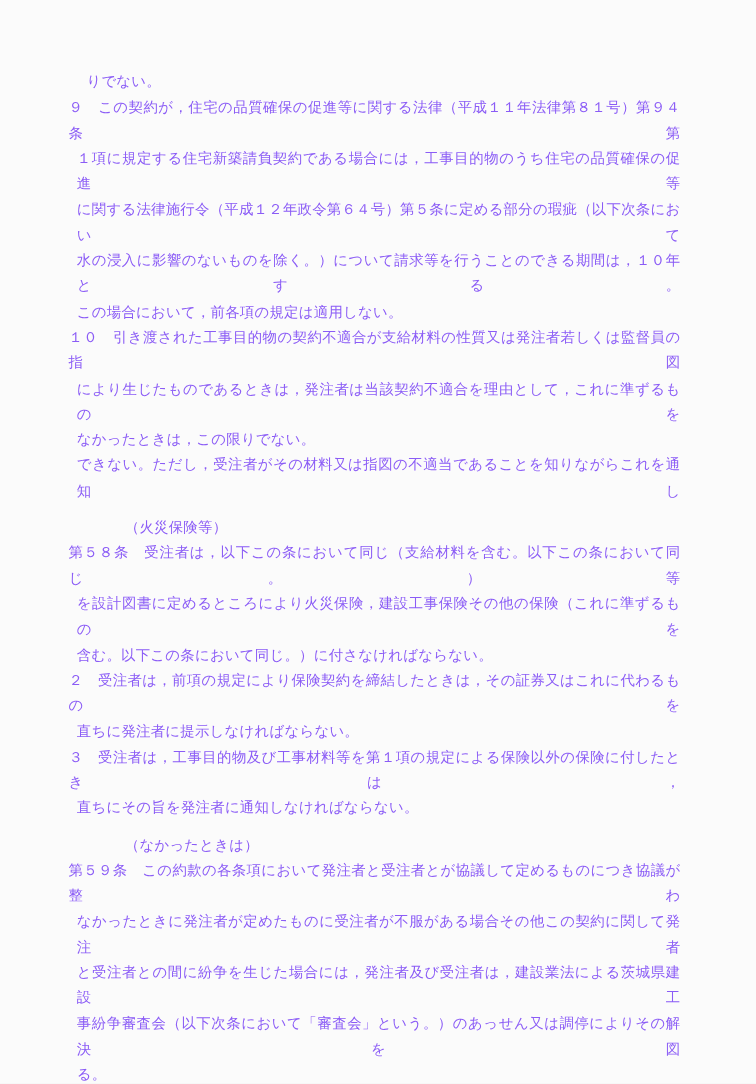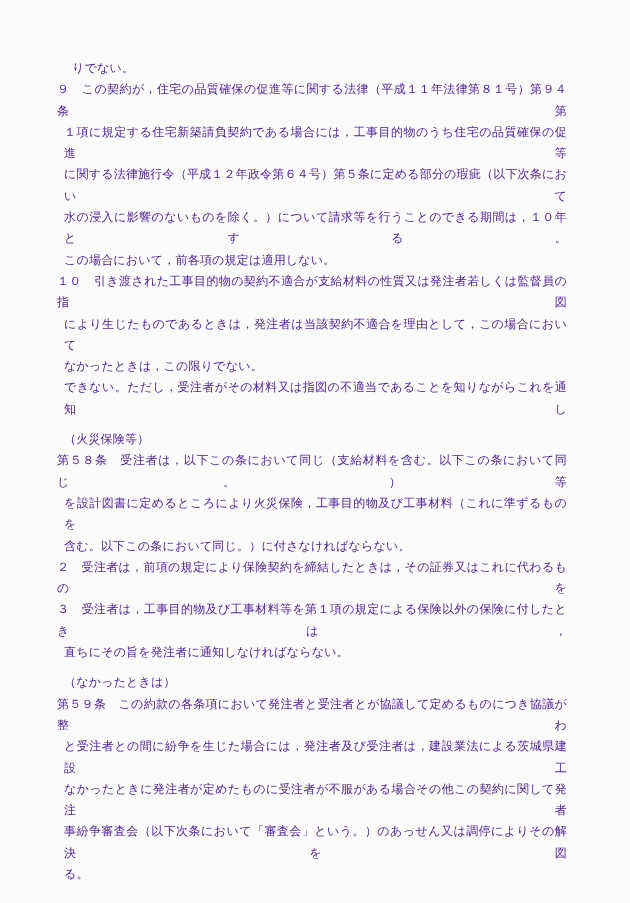--- a/index.html
+++ b/index.html
@@ -7,21 +7,21 @@
     padding: 0;
     background: #f4f4f4;
   }
   .page {
     position: relative;
     width: 630px;
     height: 903px;
     margin: 0 auto;
     background: #fbfbfb;
     overflow: hidden;
-    color: #4c1d95;
+    color: #8b5cf6;
     font-family: "DejaVu Serif", "Liberation Serif", serif;
     font-size: 12px;
     line-height: 21.3px;
   }
   .page-body {
     position: absolute;
     left: 57px;
     top: 58px;
     width: 510px;
   }
@@ -39,20 +39,21 @@
     text-align-last: left;
   }
   
   .b-item .line:not(.first),
   .b-article .line:not(.first) {
     padding-left: 7px;
   }
   .b-heading .line {
     padding-left: 7px;
     text-align-last: left;
+    margin-left: 40px;
   }
   
   .b-cont .line {
     padding-left: 15px;
     text-align-last: left;
   }
   .spacer {
     height: 9px;
   }
 </style>
@@ -66,45 +67,46 @@
       </div>
       <div class="para b-item">
         <div class="line first">９　この契約が，住宅の品質確保の促進等に関する法律（平成１１年法律第８１号）第９４条第</div>
         <div class="line">１項に規定する住宅新築請負契約である場合には，工事目的物のうち住宅の品質確保の促進等</div>
         <div class="line">に関する法律施行令（平成１２年政令第６４号）第５条に定める部分の瑕疵（以下次条において</div>
         <div class="line">水の浸入に影響のないものを除く。）について請求等を行うことのできる期間は，１０年とする。</div>
         <div class="line last">この場合において，前各項の規定は適用しない。</div>
       </div>
       <div class="para b-item">
         <div class="line first">１０　引き渡された工事目的物の契約不適合が支給材料の性質又は発注者若しくは監督員の指図</div>
-        <div class="line">により生じたものであるときは，発注者は当該契約不適合を理由として，この場合において</div>
+        <div class="line">により生じたものであるときは，発注者は当該契約不適合を理由として，これに準ずるものを</div>
         <div class="line last">なかったときは，この限りでない。</div>
         <div class="line">できない。ただし，受注者がその材料又は指図の不適当であることを知りながらこれを通知し</div>
       </div>
       <div class="spacer"></div>
       <div class="para b-heading">
         <div class="line first last">（火災保険等）</div>
       </div>
       <div class="para b-article">
         <div class="line first">第５８条　受注者は，以下この条において同じ（支給材料を含む。以下この条において同じ。）等</div>
-        <div class="line">を設計図書に定めるところにより火災保険，工事目的物及び工事材料（これに準ずるものを</div>
+        <div class="line">を設計図書に定めるところにより火災保険，建設工事保険その他の保険（これに準ずるものを</div>
         <div class="line last">含む。以下この条において同じ。）に付さなければならない。</div>
       </div>
       <div class="para b-item">
         <div class="line first">２　受注者は，前項の規定により保険契約を締結したときは，その証券又はこれに代わるものを</div>
+        <div class="line last">直ちに発注者に提示しなければならない。</div>
       </div>
       <div class="para b-item">
         <div class="line first">３　受注者は，工事目的物及び工事材料等を第１項の規定による保険以外の保険に付したときは，</div>
         <div class="line last">直ちにその旨を発注者に通知しなければならない。</div>
       </div>
       <div class="spacer"></div>
       <div class="para b-heading">
         <div class="line first last">（なかったときは）</div>
       </div>
       <div class="para b-article">
         <div class="line first">第５９条　この約款の各条項において発注者と受注者とが協議して定めるものにつき協議が整わ</div>
+        <div class="line">なかったときに発注者が定めたものに受注者が不服がある場合その他この契約に関して発注者</div>
         <div class="line">と受注者との間に紛争を生じた場合には，発注者及び受注者は，建設業法による茨城県建設工</div>
-        <div class="line">なかったときに発注者が定めたものに受注者が不服がある場合その他この契約に関して発注者</div>
         <div class="line">事紛争審査会（以下次条において「審査会」という。）のあっせん又は調停によりその解決を図</div>
         <div class="line last">る。</div>
       </div>
     </div>
 </div>
 
 </body></html>

